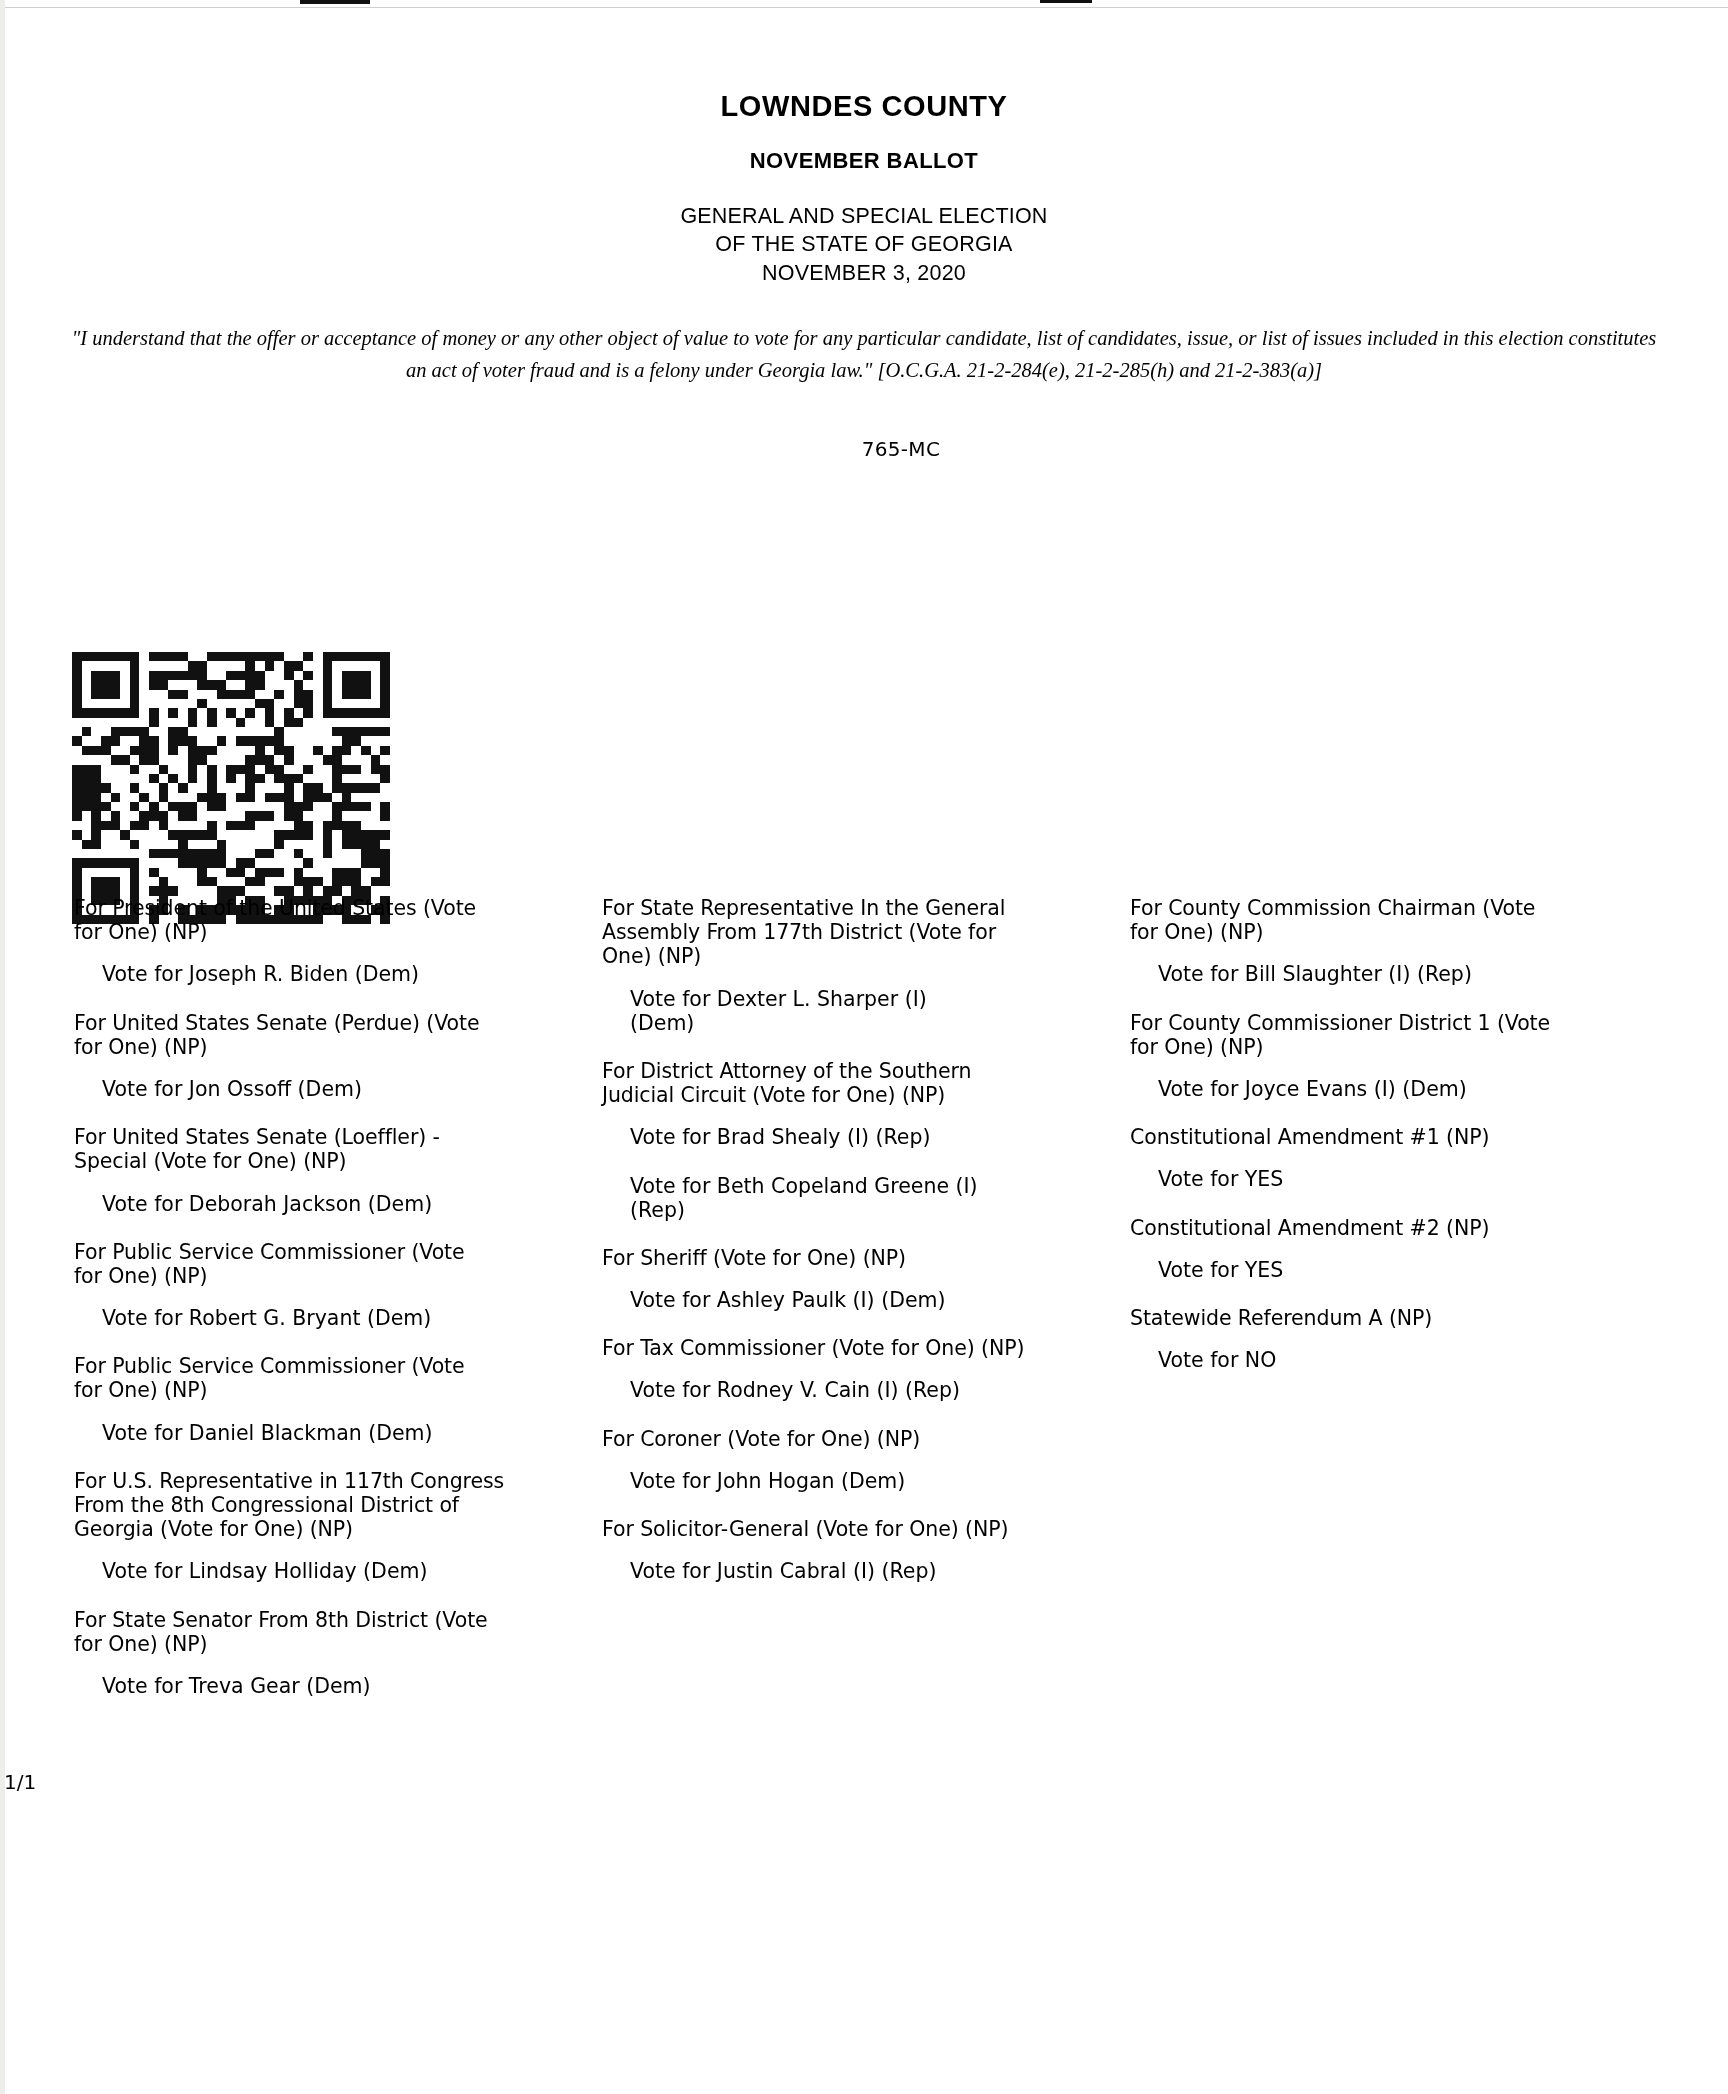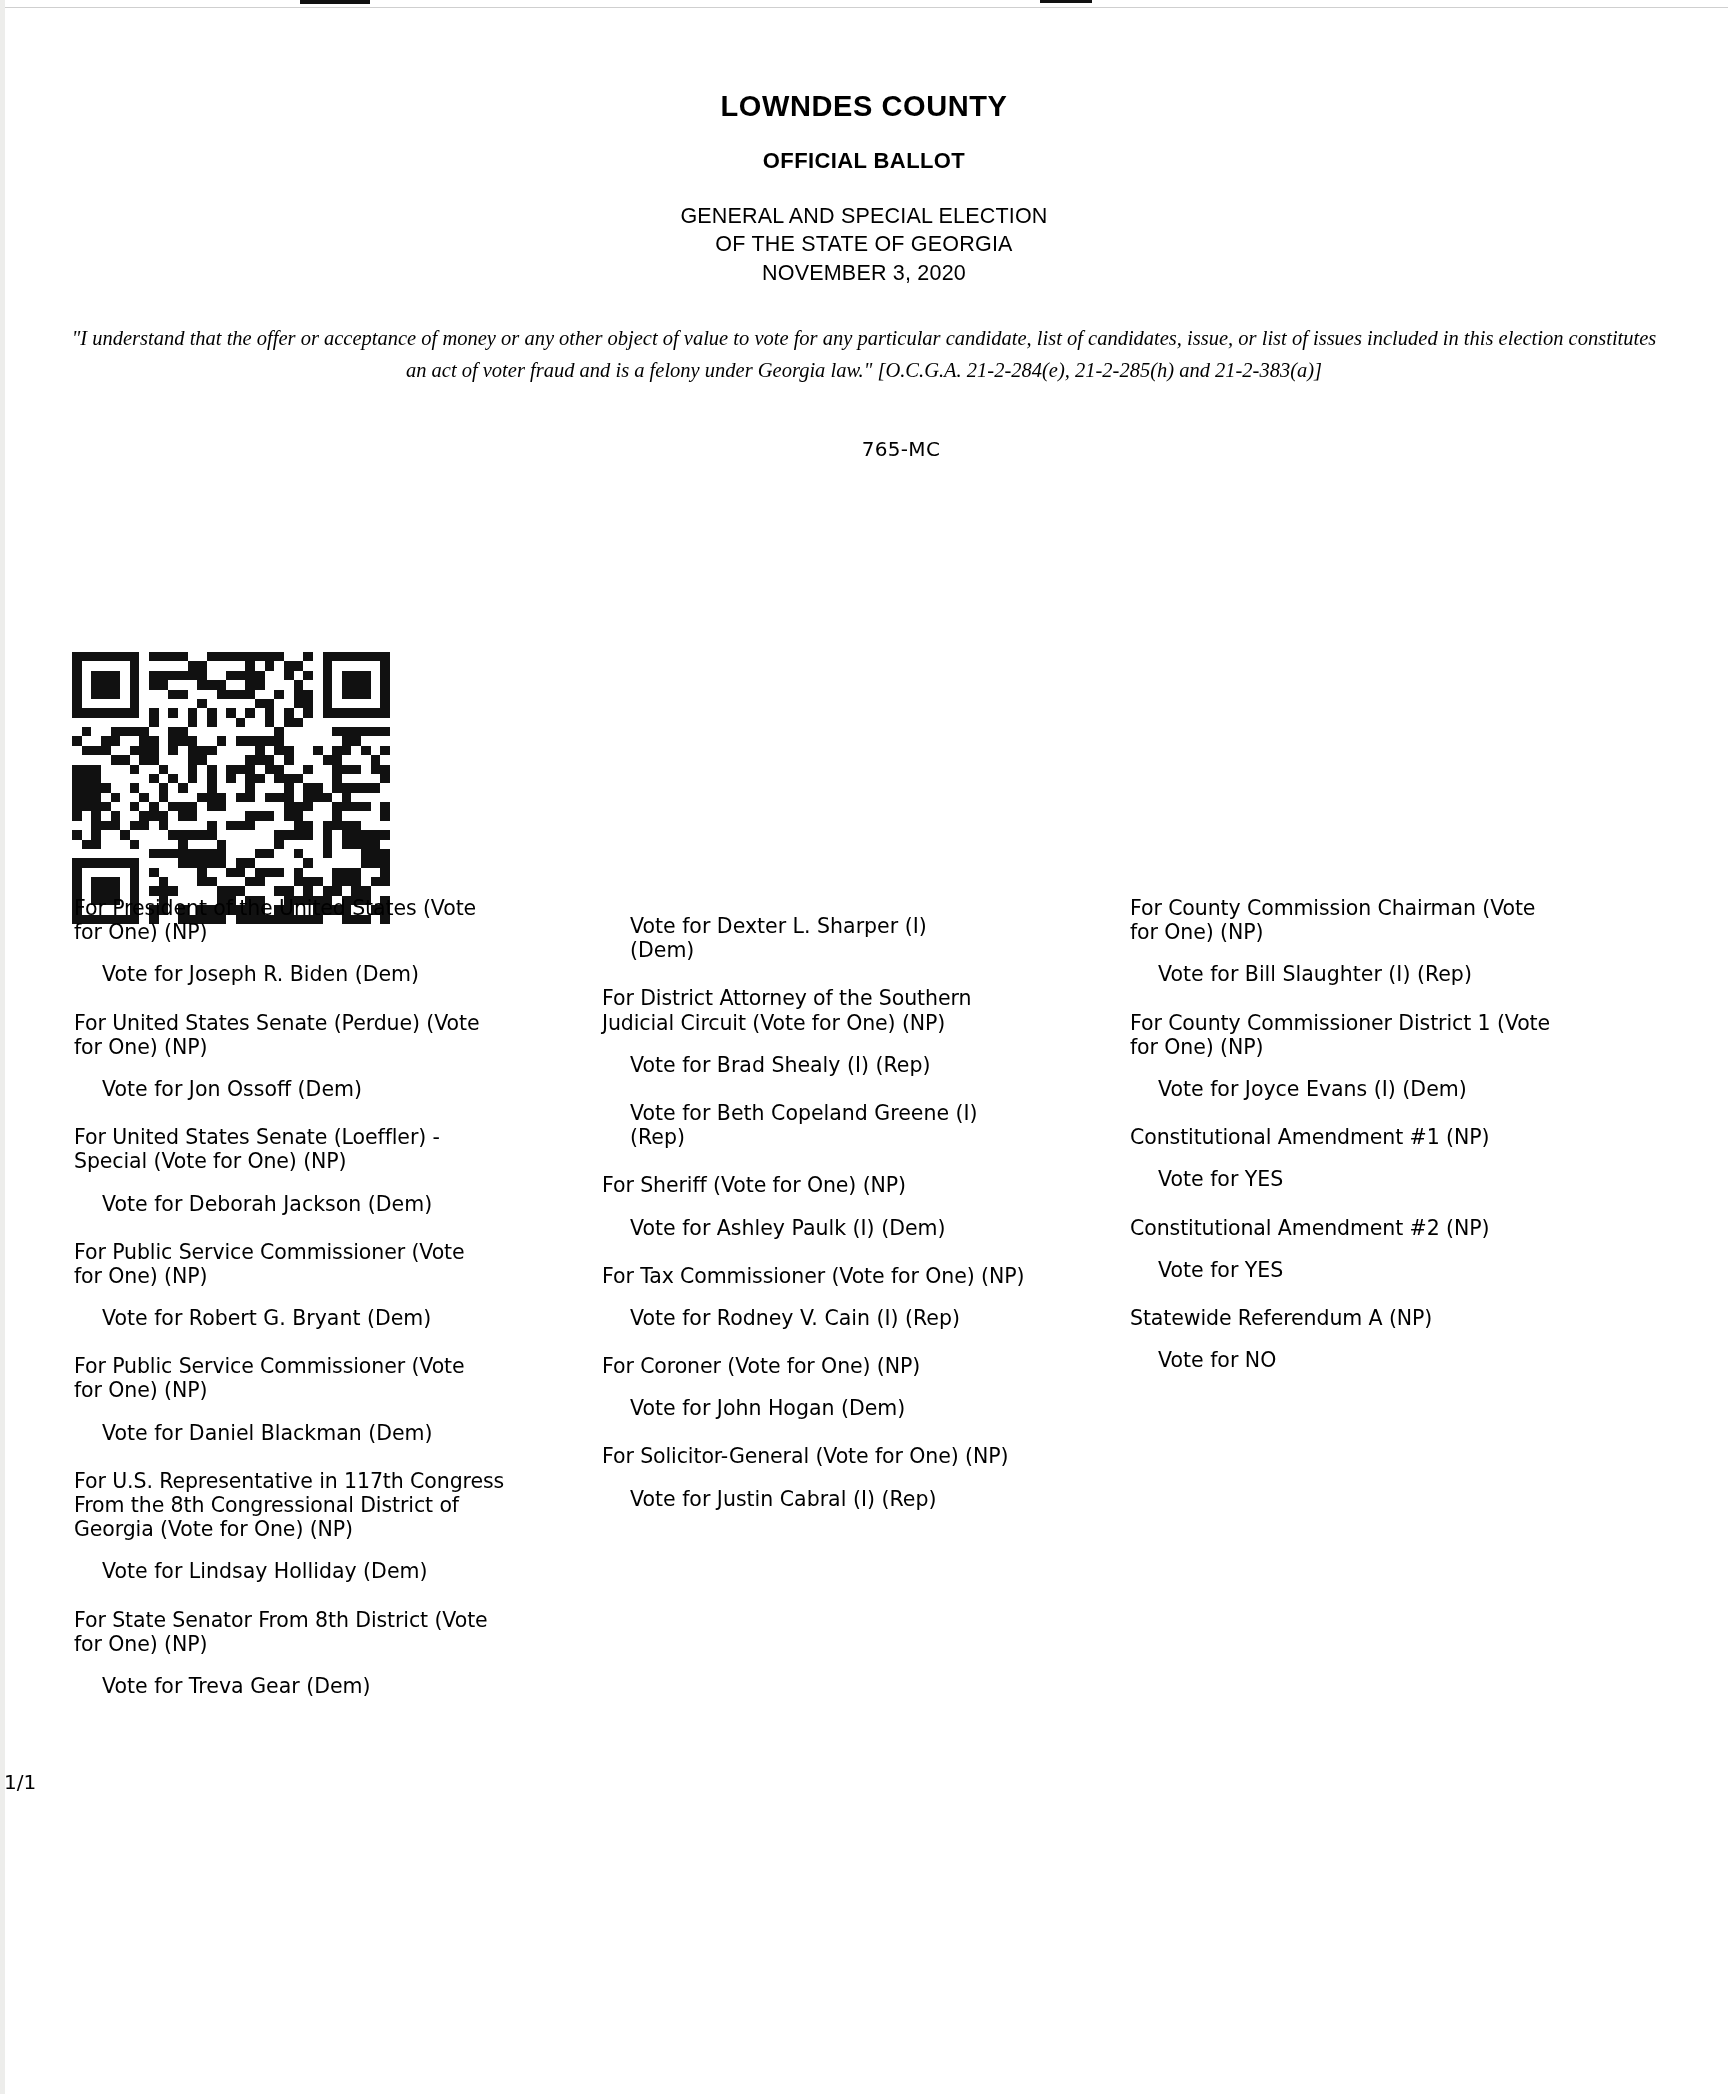--- a/index.html
+++ b/index.html
@@ -145,21 +145,21 @@
 <body>
 
 <div class="page">
   <div class="scan-edge-top"></div>
   <div class="scan-edge-left"></div>
   <div class="scan-mark"></div>
   <div class="scan-mark2"></div>
 
   <div class="header">
     <div class="title-county">LOWNDES COUNTY</div>
-    <div class="title-ballot">OFFICIAL BALLOT</div>
+    <div class="title-ballot">NOVEMBER BALLOT</div>
     <div class="title-election">
       <div>GENERAL AND SPECIAL ELECTION</div>
       <div>OF THE STATE OF GEORGIA</div>
       <div>NOVEMBER 3, 2020</div>
     </div>
     <div class="oath">"I understand that the offer or acceptance of money or any other object of value to vote for any particular candidate, list of candidates, issue, or list of issues included in this election constitutes an act of voter fraud and is a felony under Georgia law." [O.C.G.A. 21-2-284(e), 21-2-285(h) and 21-2-383(a)]</div>
     <div class="ballot-id">765-MC</div>
   </div>
 
   <div class="qr-wrap">
@@ -1159,20 +1159,23 @@
         </div>
       <div class="contest">
           <div class="office">For State Senator From 8th District  (Vote
 for One) (NP)</div>
           <div class="choice">Vote for Treva Gear (Dem)</div>
         </div>
     </div>
 
     <div class="col">
       <div class="contest">
+          <div class="office">For State Representative In the General
+Assembly From 177th District (Vote for
+One) (NP)</div>
           <div class="choice">Vote for Dexter L. Sharper (I)
     (Dem)</div>
         </div>
       <div class="contest">
           <div class="office">For District Attorney of the Southern
 Judicial Circuit  (Vote for One) (NP)</div>
           <div class="choice">Vote for Brad Shealy (I) (Rep)</div>
         </div>
       <div class="contest">
           <div class="choice">Vote for Beth Copeland Greene (I)

